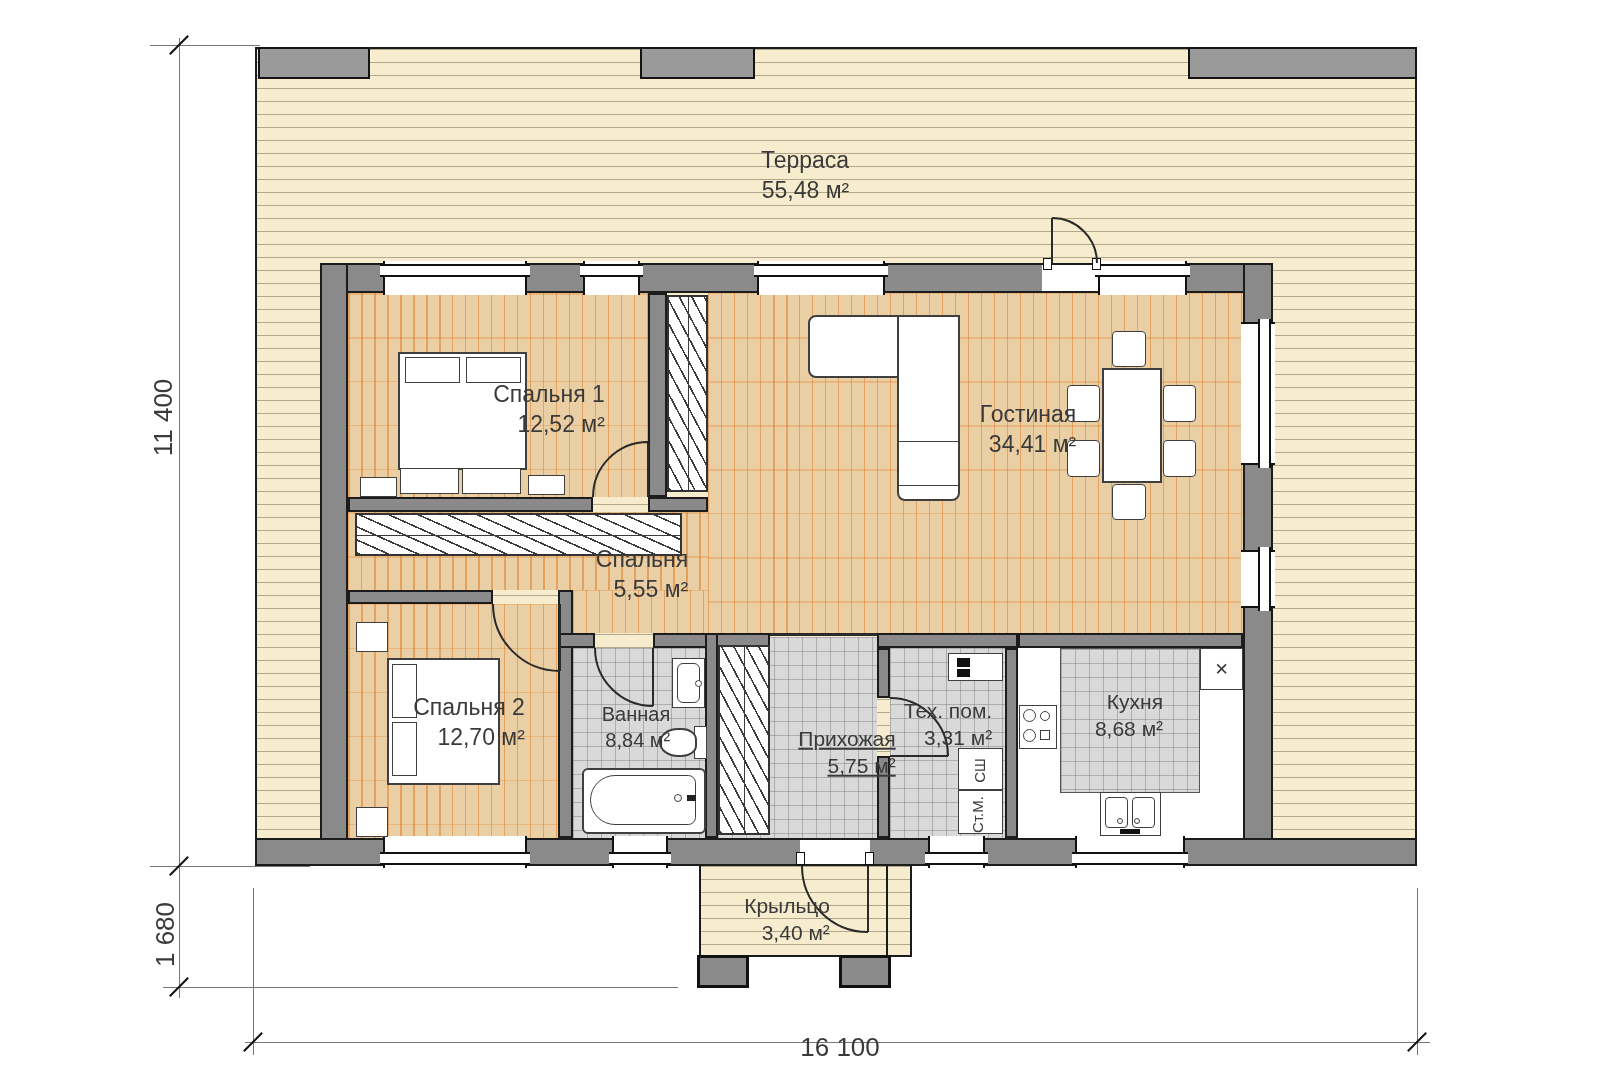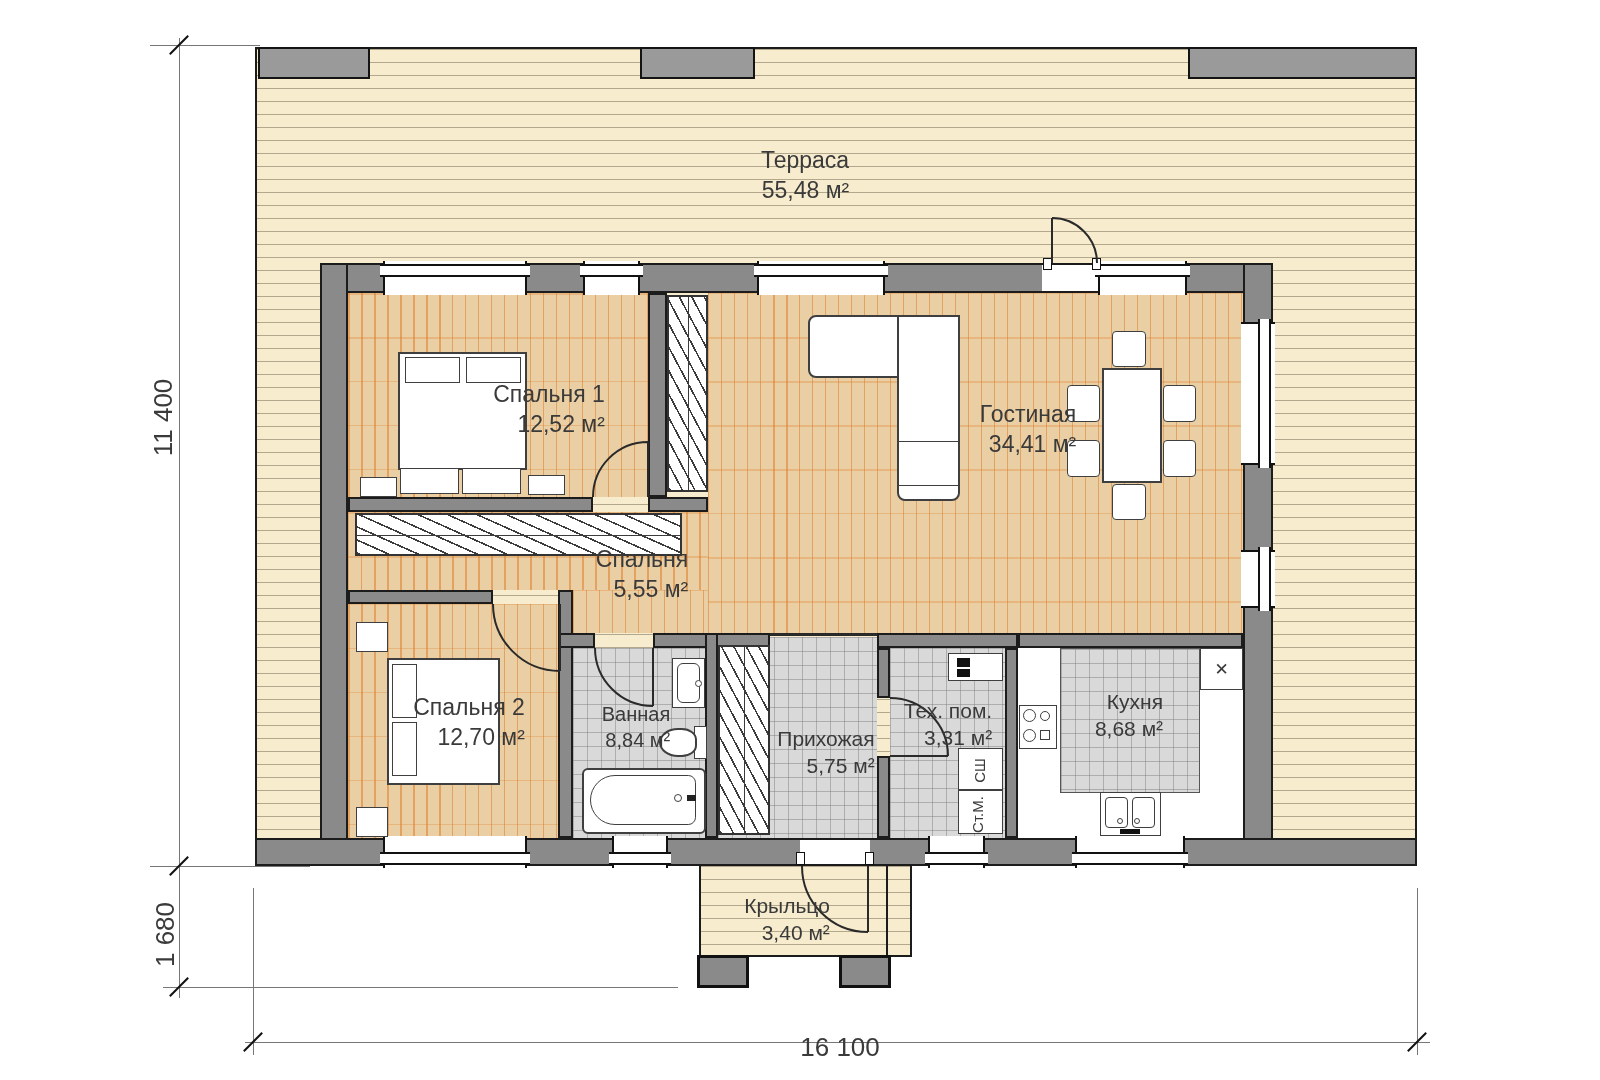--- a/index.html
+++ b/index.html
@@ -259,21 +259,21 @@
     <span class="ar">5,55 м²</span>
   </div>
   <div class="rlabel f23" style="left:469px;top:723px;">
     <span class="nm">Спальня 2</span>
     <span class="ar">12,70 м²</span>
   </div>
   <div class="rlabel f20" style="left:636px;top:727px;">
     <span class="nm">Ванная</span>
     <span class="ar">8,84 м²</span>
   </div>
-  <div class="rlabel f21" style="left:826px;top:752px;">
+  <div class="rlabel f21" style="left:847px;top:752px;text-decoration:underline;">
     <span class="nm">Прихожая</span>
     <span class="ar">5,75 м²</span>
   </div>
   <div class="rlabel f21" style="left:948px;top:724px;">
     <span class="nm">Тех. пом.</span>
     <span class="ar">3,31 м²</span>
   </div>
   <div class="rlabel f21" style="left:1129px;top:715px;">
     <span class="nm">Кухня</span>
     <span class="ar">8,68 м²</span>

